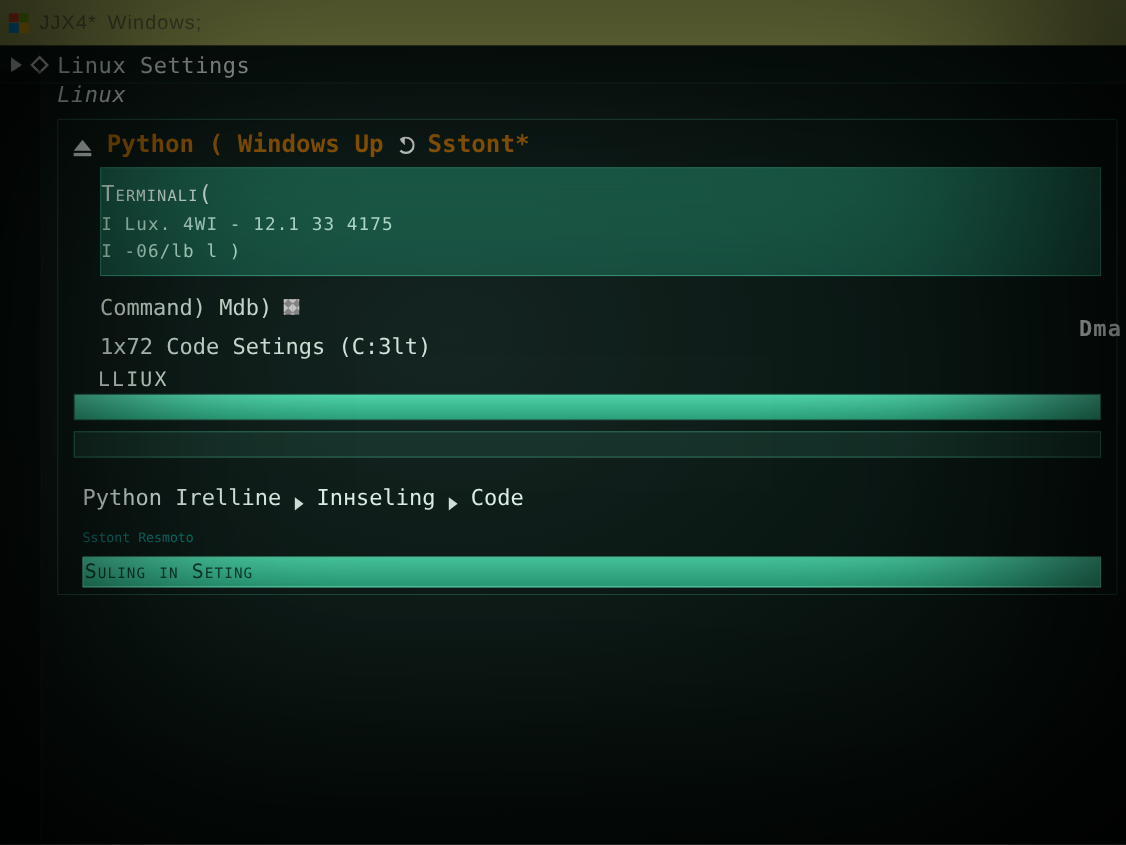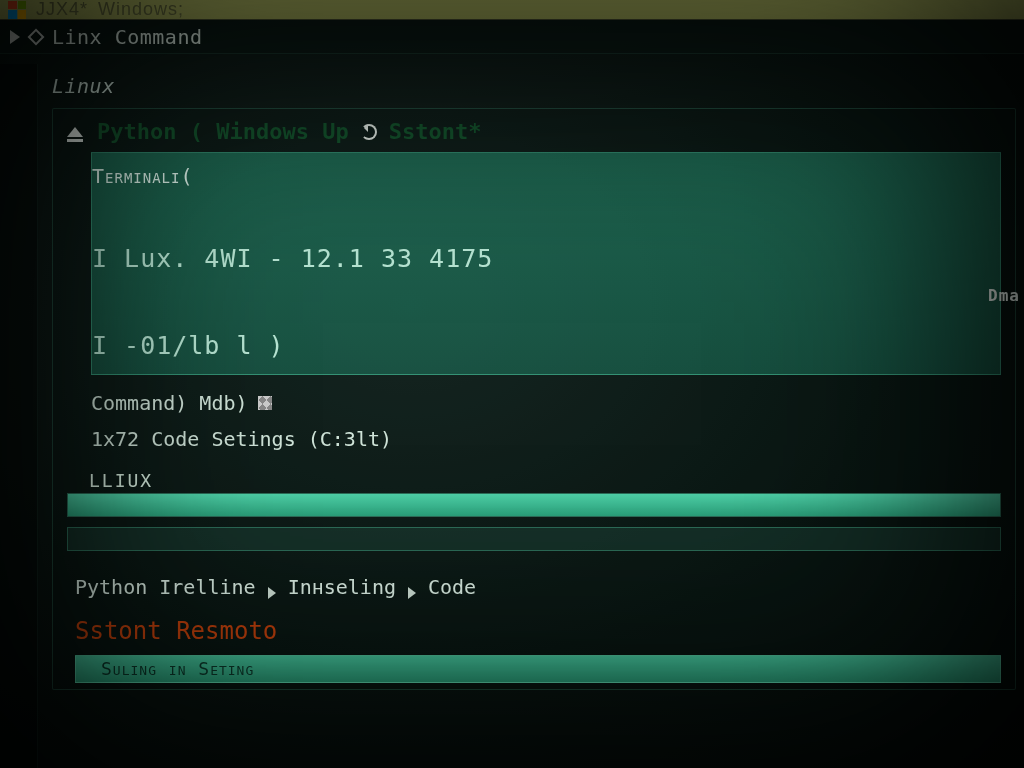--- a/index.html
+++ b/index.html
@@ -14,21 +14,21 @@
   
   body::after {
     content: "";
     position: absolute; inset: 0;
     box-shadow: inset 0 0 220px 60px rgba(0,0,0,0.85);
     pointer-events: none;
   }
 
   
   .titlebar {
-    height: 20px;
+    height: 42px;
     background: linear-gradient(#bfc96a, #a4ad5a);
     display: flex;
     align-items: center;
     gap: 10px;
     padding: 0 8px;
     border-bottom: 1px solid #4a5030;
     font-family: "Segoe UI", sans-serif;
     color: #6a7040;
     font-size: 18px;
     letter-spacing: 1px;
@@ -102,21 +102,21 @@
     padding: 6px 0;
     background: rgba(8,24,20,0.25);
   }
 
   .group-header {
     display: flex;
     align-items: center;
     gap: 12px;
     font-size: 22px;
     font-weight: 600;
-    color: #14532d;
+    color: #a16207;
     padding: 4px 14px 8px 14px;
   }
   .eject-icon {
     width: 0; height: 0;
     border-left: 8px solid transparent;
     border-right: 8px solid transparent;
     border-bottom: 10px solid #dfe8e2;
     position: relative;
     margin-right: 2px;
   }
@@ -144,21 +144,21 @@
     margin: 0 14px 10px 38px;
     background: linear-gradient(180deg, rgba(42,160,125,0.55), rgba(30,120,95,0.55));
     border: 1px solid rgba(80,200,160,0.45);
     padding: 8px 0;
     font-family: "DejaVu Sans Mono","Consolas",monospace;
     font-size: 20px;
     color: #dff5ec;
     letter-spacing: 1px;
     line-height: 1.55;
   }
-  .term-block .subline { color: #b8e6d4; font-size: 25px; margin-top: 48px; }
+  .term-block .subline { color: #b8e6d4; font-size: 16px; }
 
   
   .row {
     padding: 6px 14px 6px 38px;
     font-size: 20px;
     color: #cfe3d8;
     display: flex;
     align-items: center;
     gap: 10px;
   }
@@ -167,21 +167,21 @@
     background:
       linear-gradient(45deg,#ccc 25%,transparent 25%),
       linear-gradient(-45deg,#ccc 25%,transparent 25%),
       linear-gradient(45deg,transparent 75%,#ccc 75%),
       linear-gradient(-45deg,transparent 75%,#ccc 75%);
     background-size: 8px 8px;
     background-color:#888;
   }
 
   
-  .bars { margin: 11px 14px 0 14px; }
+  .bars { margin: 0 14px 0 14px; }
   .bar-label {
     font-size: 18px;
     letter-spacing: 2px;
     color: #d6ecde;
     padding: 2px 0 2px 22px;
     font-variant: small-caps;
   }
   .bar-track {
     height: 24px;
     background: rgba(30,70,58,0.5);
@@ -206,42 +206,42 @@
   }
   .sep-tri {
     width:0;height:0;
     border-top:6px solid transparent;
     border-bottom:6px solid transparent;
     border-left:8px solid #cfe0d6;
   }
 
   .footer-row {
     padding: 10px 14px 0 22px;
-    font-size: 24px;
-    color: #c2410c;
+    font-size: 12px;
+    color: #0f766e;
   }
   .footer-bar {
     margin: 10px 14px 0 22px;
     height: 28px;
     background: linear-gradient(180deg,#45c49c,#2a9d78);
     border: 1px solid rgba(120,230,190,0.5);
     display: flex; align-items: center;
-    padding: 0 25px;
+    padding: 0 1px;
     color: #0d3a2c;
     font-size: 18px;
     letter-spacing: 1px;
     font-variant: small-caps;
   }
 
   
   .edge-label {
     position: absolute;
     right: 0; top: 222px;
     color: #e6efe9;
-    font-size: 16px;
+    font-size: 20px;
     font-weight: 600;
     letter-spacing: 1px;
     padding-right: 4px;
   }
 
 </style>
 </head>
 <body>
 
 <div class="titlebar">
@@ -251,42 +251,42 @@
       <span></span>
       <span></span>
   </span>
   <span>JJX4*</span>
   <span>Windows;</span>
 </div>
 
 <div class="navbar">
   <span class="nav-tri"></span>
   <span class="nav-diamond"></span>
-  <span class="nav-title">Linx Command</span>
+  <span class="nav-title">Linux Settings</span>
 </div>
 
 <div class="sidebar"></div>
 
 <div class="main">
 
   <div class="section-label">Linux</div>
 
   <div class="group">
 
     <div class="group-header">
       <span class="eject-icon"></span>
       <span>Python ( Windows Up</span>
       <span class="refresh-icon"></span>
       <span>Sstont*</span>
     </div>
 
     <div class="term-block">
       <div style="font-variant:small-caps">Terminali(</div>
       <div class="subline">I Lux. 4WI - 12.1 33 4175</div>
-      <div class="subline">I  -01/lb l )</div>
+      <div class="subline">I  -06/lb l )</div>
     </div>
 
     <div class="row">
       <span>Command)      Mdb)</span>
       <span class="cube-icon" style="margin-left:-170px;margin-right:4px;position:relative;left:170px"></span>
     </div>
     <div class="row">
       <span>1x72 Code Setings (C:3lt)</span>
     </div>
 

